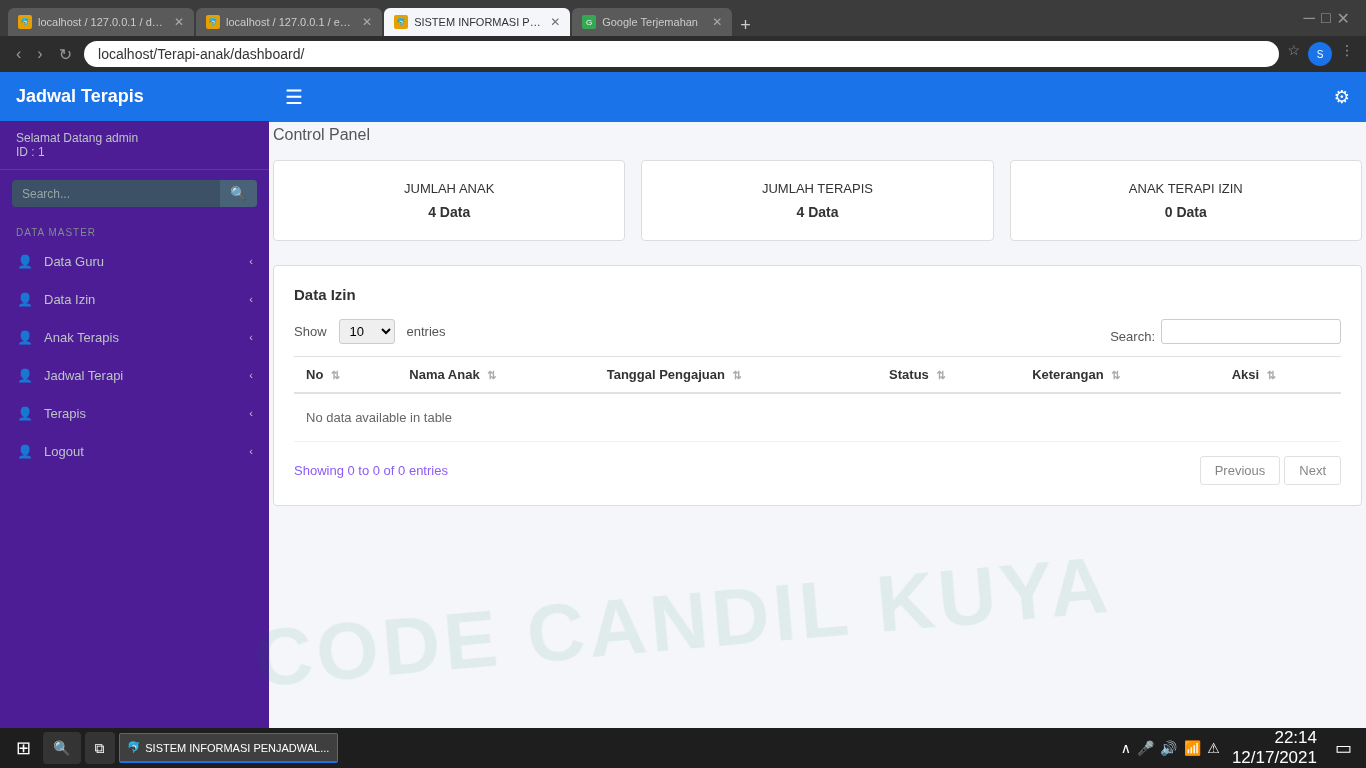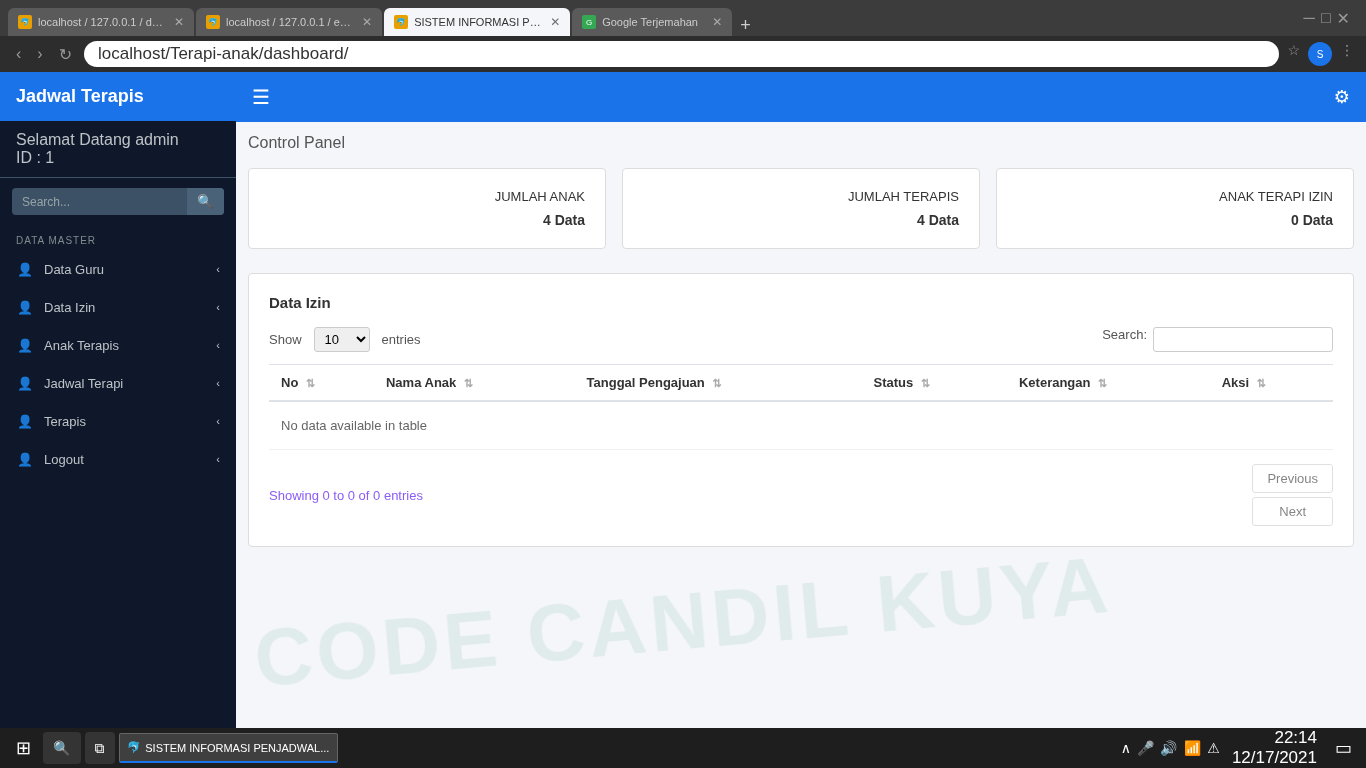--- a/index.html
+++ b/index.html
@@ -20,72 +20,72 @@
     .addr-nav { color: #999; font-size: 16px; cursor: pointer; padding: 4px; }
     .addr-field { background: #fff; border: none; border-radius: 20px; flex: 1; height: 26px; padding: 0 14px; font-size: 12px; color: #333; display: flex; align-items: center; }
     .addr-field span { flex: 1; }
     .addr-icons { display: flex; gap: 8px; color: #999; font-size: 14px; }
     .addr-profile { background: #1a73e8; color: white; border-radius: 50%; width: 24px; height: 24px; display: flex; align-items: center; justify-content: center; font-size: 10px; }
 
     
     .app { display: flex; flex: 1; overflow: hidden; }
 
     
-    .sidebar { width: 236px; background: #0f172a; color: #ecf0f1; display: flex; flex-direction: column; flex-shrink: 0; overflow-y: auto; }
+    .sidebar { width: 269px; background: #4c1d95; color: #ecf0f1; display: flex; flex-direction: column; flex-shrink: 0; overflow-y: auto; }
     .sidebar-header { background: #1a73e8; padding: 14px 16px; font-size: 18px; font-weight: bold; color: white; }
-    .sidebar-user { padding: 10px 16px; font-size: 16px; color: #bdc3c7; border-bottom: 1px solid #3d5166; }
+    .sidebar-user { padding: 10px 16px; font-size: 12px; color: #bdc3c7; border-bottom: 1px solid #3d5166; }
     .sidebar-search { padding: 10px 12px; }
     .sidebar-search-inner { display: flex; background: #3d5166; border-radius: 4px; overflow: hidden; }
     .sidebar-search-inner input { background: transparent; border: none; outline: none; color: #ecf0f1; padding: 6px 10px; flex: 1; font-size: 12px; }
     .sidebar-search-inner input::placeholder { color: #95a5a6; }
     .sidebar-search-btn { background: #4a6278; border: none; color: #ecf0f1; padding: 6px 10px; cursor: pointer; }
     .sidebar-section { padding: 10px 16px 4px; font-size: 10px; color: #7f8c8d; text-transform: uppercase; letter-spacing: 1px; }
     .sidebar-item { display: flex; align-items: center; padding: 10px 16px; cursor: pointer; color: #bdc3c7; font-size: 13px; gap: 10px; }
     .sidebar-item .item-icon { width: 18px; height: 18px; display: flex; align-items: center; justify-content: center; }
     .sidebar-item .item-arrow { margin-left: auto; font-size: 11px; }
 
     
     .main { flex: 1; display: flex; flex-direction: column; overflow: hidden; }
 
     
     .topbar { background: #1a73e8; height: 50px; display: flex; align-items: center; padding: 0 16px; gap: 12px; }
     .topbar-menu { color: white; font-size: 20px; cursor: pointer; }
     .topbar-spacer { flex: 1; }
     .topbar-settings { color: white; font-size: 18px; cursor: pointer; }
 
     
-    .content { flex: 1; overflow-y: auto; padding: 12px; background: #f4f6f9; }
+    .content { flex: 1; overflow-y: auto; padding: 4px; background: #f4f6f9; }
 
     .panel-title { font-size: 16px; color: #555; margin-bottom: 16px; }
 
     
     .stat-cards { display: flex; gap: 16px; margin-bottom: 24px; }
-    .stat-card { flex: 1; background: white; border: 1px solid #ddd; border-radius: 4px; padding: 20px; text-align: right; }
+    .stat-card { flex: 1; background: white; border: 1px solid #ddd; border-radius: 4px; padding: 20px; text-align: center; }
     .stat-card-label { font-size: 13px; color: #333; margin-bottom: 8px; font-weight: 500; }
     .stat-card-value { font-size: 14px; color: #333; font-weight: bold; }
 
     
     .data-section { background: white; border: 1px solid #ddd; border-radius: 4px; padding: 20px; }
     .data-section-title { font-size: 15px; color: #333; margin-bottom: 16px; font-weight: 600; }
 
     .table-controls { display: flex; align-items: center; justify-content: space-between; margin-bottom: 12px; }
     .show-entries { display: flex; align-items: center; gap: 12px; color: #555; font-size: 13px; }
     .show-entries select { border: 1px solid #ccc; border-radius: 3px; padding: 3px 6px; font-size: 13px; }
-    .search-box { display: flex; align-items: flex-start; gap: 6px; color: #555; font-size: 13px; }
+    .search-box { display: flex; align-items: flex-end; gap: 6px; color: #555; font-size: 13px; }
     .search-box input { border: 1px solid #ccc; border-radius: 3px; padding: 4px 8px; font-size: 13px; width: 180px; }
 
     .data-table { width: 100%; border-collapse: collapse; font-size: 13px; }
     .data-table th { border-top: 1px solid #dee2e6; border-bottom: 2px solid #dee2e6; padding: 10px 12px; text-align: left; color: #333; font-weight: 600; white-space: nowrap; }
     .data-table th .sort-icon { margin-left: 4px; color: #aaa; font-size: 11px; }
     .data-table td { padding: 10px 12px; border-bottom: 1px solid #f0f0f0; color: #333; }
     .data-table .no-data { text-align: left; color: #666; padding: 16px 12px; }
 
     .table-footer { display: flex; align-items: center; justify-content: space-between; margin-top: 14px; }
     .showing-text { font-size: 13px; color: #8b5cf6; }
-    .pagination { display: flex; gap: 4px; flex-direction: column; }
+    .pagination { display: flex; gap: 4px; }
     .page-btn { border: 1px solid #ccc; background: white; padding: 6px 14px; border-radius: 3px; font-size: 13px; cursor: pointer; color: #333; }
     .page-btn.disabled { opacity: 0.6; cursor: default; }
 
     
     .watermark { position: fixed; bottom: 100px; left: 0; right: 0; text-align: center; font-size: 80px; font-weight: bold; color: rgba(0,120,80,0.08); pointer-events: none; z-index: 0; letter-spacing: 4px; transform: rotate(-5deg); }
 
     
     .taskbar { background: #1e1e1e; height: 40px; display: flex; align-items: center; padding: 0 8px; gap: 4px; flex-shrink: 0; position: relative; z-index: 100; }
     .taskbar-start { background: transparent; border: none; color: white; font-size: 18px; cursor: pointer; padding: 4px 8px; }
     .taskbar-btn { background: rgba(255,255,255,0.1); border: none; color: white; padding: 4px 10px; font-size: 18px; cursor: pointer; border-radius: 4px; height: 32px; display: flex; align-items: center; }
@@ -128,21 +128,21 @@
     <span style="color:#999;font-size:16px;cursor:pointer;">□</span>
     <span style="color:#999;font-size:16px;cursor:pointer;">✕</span>
   </div>
 </div>
 
 <div class="address-bar">
   <span class="addr-nav">‹</span>
   <span class="addr-nav">›</span>
   <span class="addr-nav">↻</span>
   <div class="addr-field">
-    <span style="font-size:17px;">localhost/Terapi-anak/dashboard/</span>
+    <span style="font-size:14px;">localhost/Terapi-anak/dashboard/</span>
   </div>
   <div class="addr-icons">
     <span>☆</span>
     <div class="addr-profile">
       <span>S</span>
     </div>
     <span style="color:#999;">⋮</span>
   </div>
 </div>
 

